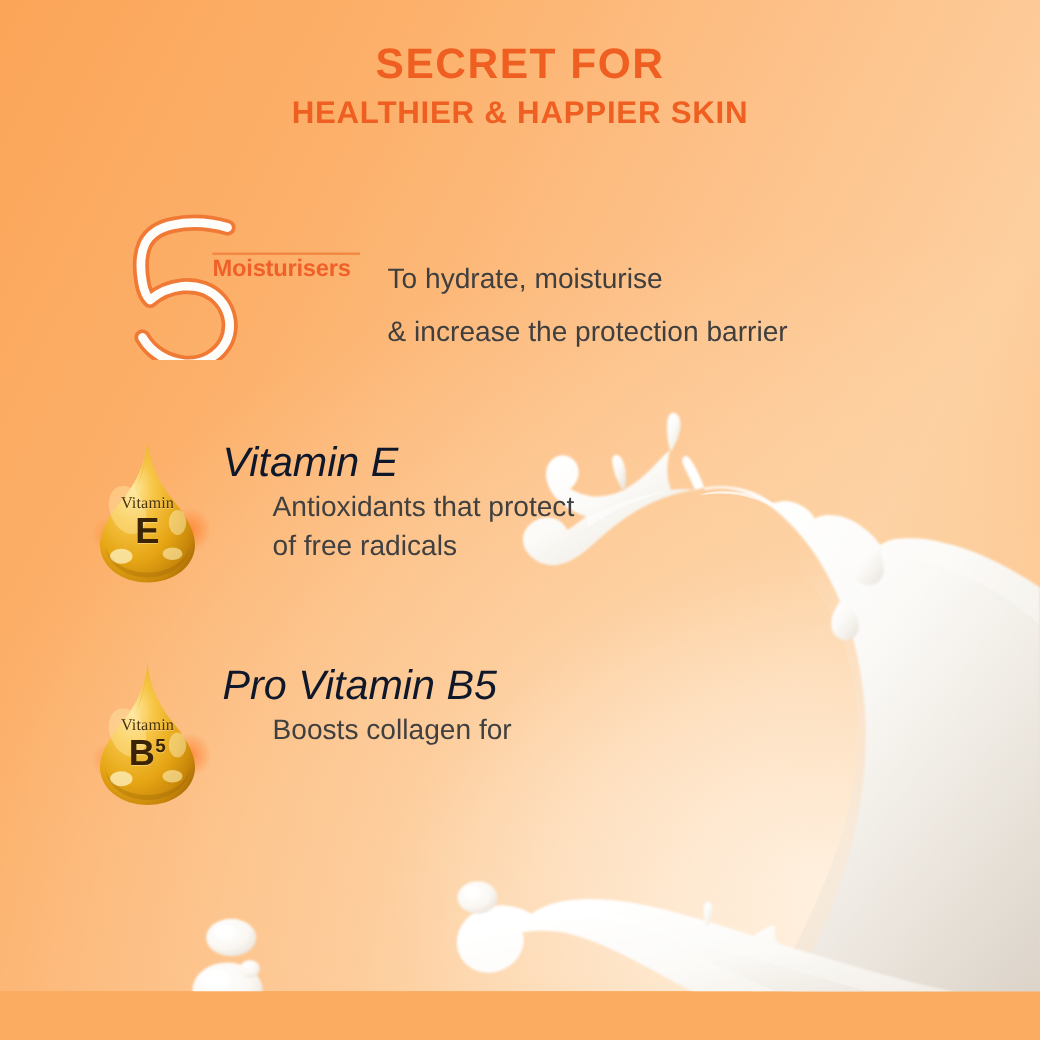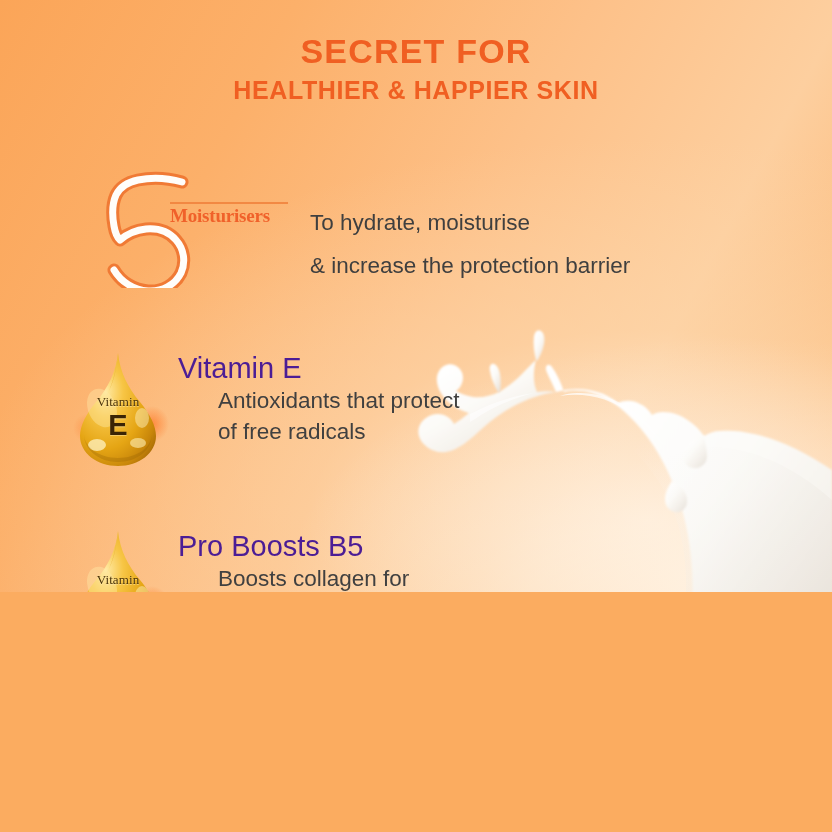--- a/index.html
+++ b/index.html
@@ -6,21 +6,21 @@
   html, body { width:832px; height:832px; }
   body {
     font-family:"Liberation Sans", sans-serif;
     overflow:hidden;
     position:relative;
     background:#fbac60;
   }
 
   #stage {
     position:absolute; inset:0;
-    width:832px; height:592px;
+    width:832px; height:793px;
     overflow:hidden;
   }
 
   
   .bg-base {
     position:absolute; inset:0;
     background:
       radial-gradient(120% 95% at 78% 88%, rgba(255,235,214,0.95) 0%, rgba(253,214,170,0.55) 34%, rgba(251,173,98,0.0) 68%),
       linear-gradient(118deg, #fba558 0%, #fcb06a 26%, #fdc189 52%, #fdcf9f 74%, #fbb069 100%);
   }
@@ -57,21 +57,20 @@
   }
   .five-num {
     position:absolute;
     left:-6px; top:-10px;
     width:112px; height:122px;
   }
   .five-text {
     position:absolute;
     left:72px; top:26px;
     width:132px;
-    font-family:Liberation Serif, serif;
   }
   .moist-line {
     height:2px; background:#f0813c; opacity:.85;
     width:118px; margin-left:2px;
   }
   .moist-word {
     color:#f0612a; font-weight:bold; font-size:19px;
     letter-spacing:-0.2px; line-height:1.1; margin:2px 0 0 2px;
     white-space:nowrap;
   }
@@ -114,21 +113,21 @@
   .drop-label .letter {
     display:block;
     font-size:29px; font-weight:bold; color:#3a2405; line-height:1.05;
     letter-spacing:0.3px;
     text-shadow:0 1px 0 rgba(255,235,180,.45);
   }
   .drop-label .letter sup { font-size:15px; vertical-align:super; }
 
   .vit-text { margin-left:8px; padding-top:2px; }
   .vit-title {
-    color:#4c1d95; font-size:29px; line-height:1.12; margin-bottom:2px; white-space:nowrap;
+    color:#0f172a; font-size:33px; line-height:1.12; margin-bottom:2px; white-space:nowrap;font-style:italic;
   }
   .vit-body { color:#404040; font-size:22.5px; line-height:1.36; }
   .vit-body span { display:block;margin-left:40px; }
 
   
   #splash { position:absolute; inset:0; z-index:3; pointer-events:none; }
 </style>
 </head>
 <body>
 
@@ -480,20 +479,20 @@
         <ellipse cx="76" cy="68" rx="7" ry="10" fill="#fff6cf" opacity="0.45"></ellipse>
         <path d="M 18,84 C 18,100 33,112 52,112 C 71,112 86,100 86,84 C 86,97 71,108 52,108 C 33,108 18,97 18,84 Z" fill="#8f5c05" opacity="0.28"></path>
       </svg>
       <div class="drop-label">
         <span class="vit">Vitamin</span>
         <span class="letter"><span>B</span><sup>5</sup></span>
       </div>
     </div>
 
     <div class="vit-text">
-      <div class="vit-title">Pro Boosts B5</div>
+      <div class="vit-title">Pro Vitamin B5</div>
       <div class="vit-body">
         <span>Boosts collagen for</span>
       </div>
     </div>
   </div>
 
 </div>
 
 </body></html>

